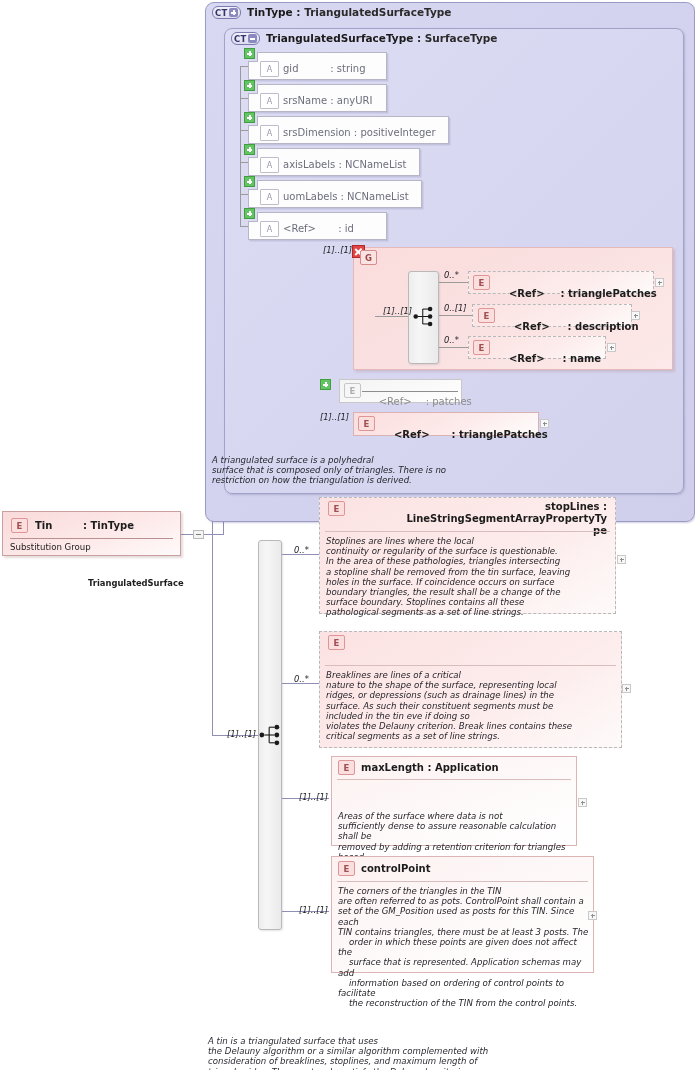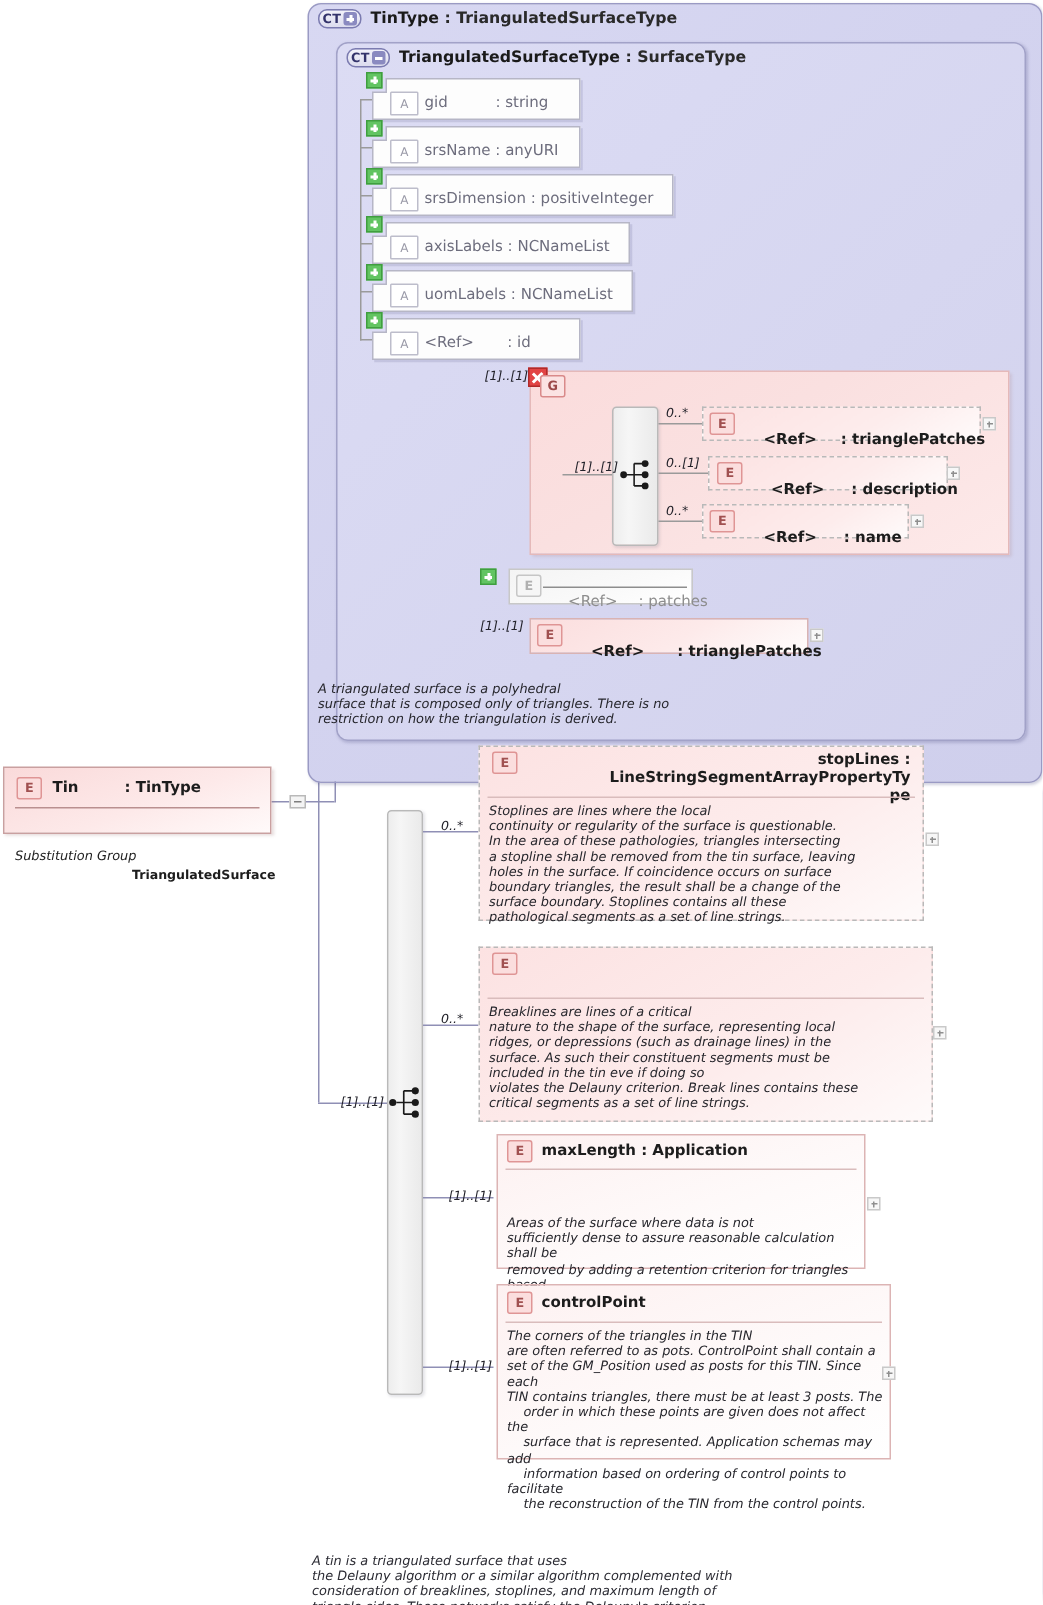--- a/index.html
+++ b/index.html
@@ -139,21 +139,21 @@
   .anno.docbox{color:#2b2b33;}
   .hr{position:absolute;height:1px;background:#d9bcbc;}
 
   
   .rootbox{
     position:absolute;background:linear-gradient(160deg,#fadada 0%,#fde9e9 55%,#fffafa 100%);
     border:1px solid #c9a0a0;box-shadow:1.5px 1.5px 2px rgba(150,110,110,.25);
     box-sizing:border-box;
   }
   .rootbox .divider{position:absolute;height:1px;background:#b98f8f;}
-  .sg-label{position:absolute;font-size:8.6px;font-style:italic;color:#1d1d1d;white-space:nowrap;margin-top:24px;}
+  .sg-label{position:absolute;font-size:8.6px;color:#1d1d1d;white-space:nowrap;}
   .sg-value{position:absolute;font-size:8.4px;font-weight:bold;color:#1d1d1d;white-space:nowrap;margin-top:36px;}
 
   
   .ln{position:absolute;background:#8f8fb5;}
   .ln.h{height:1px;}
   .ln.v{width:1px;}
   .ln.grey{background:#9a9a9a;}
 
   .card{
     position:absolute;font-size:8.4px;font-style:italic;color:#22222a;white-space:nowrap;

